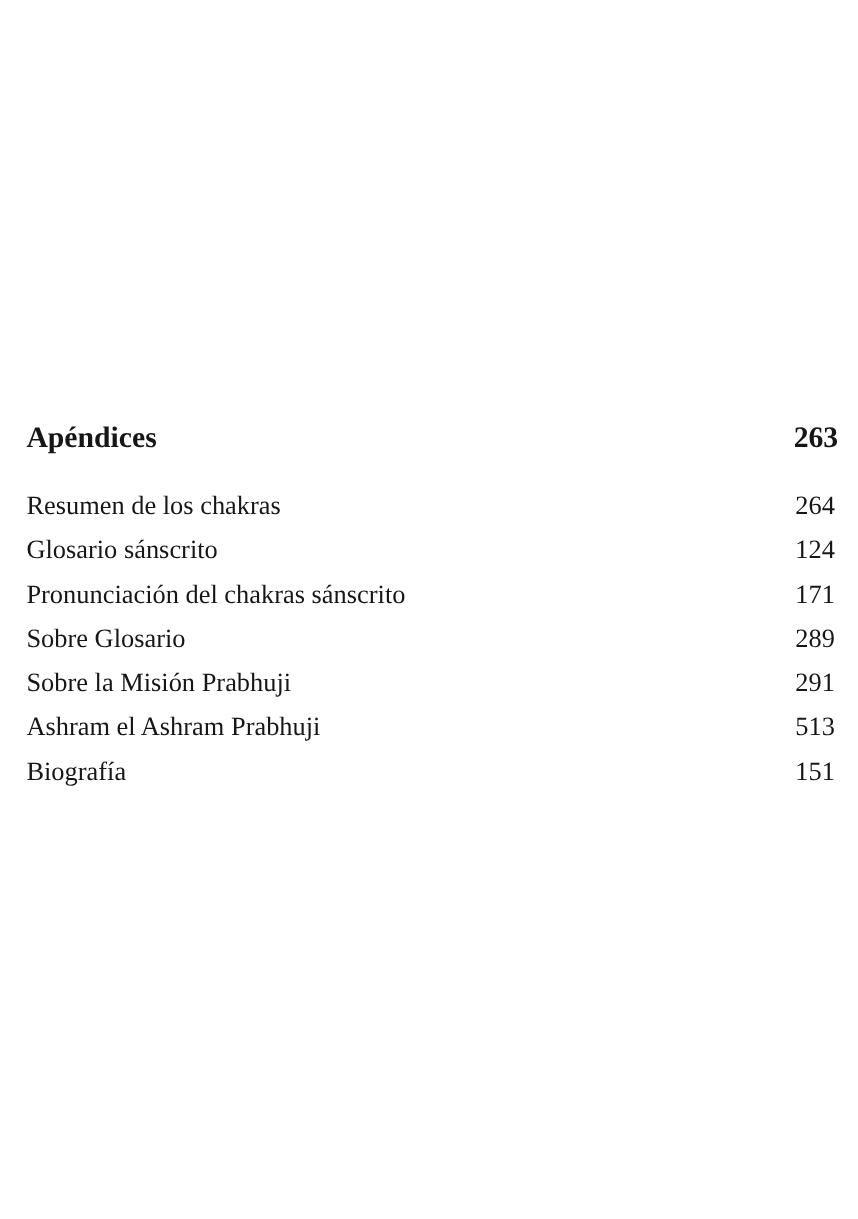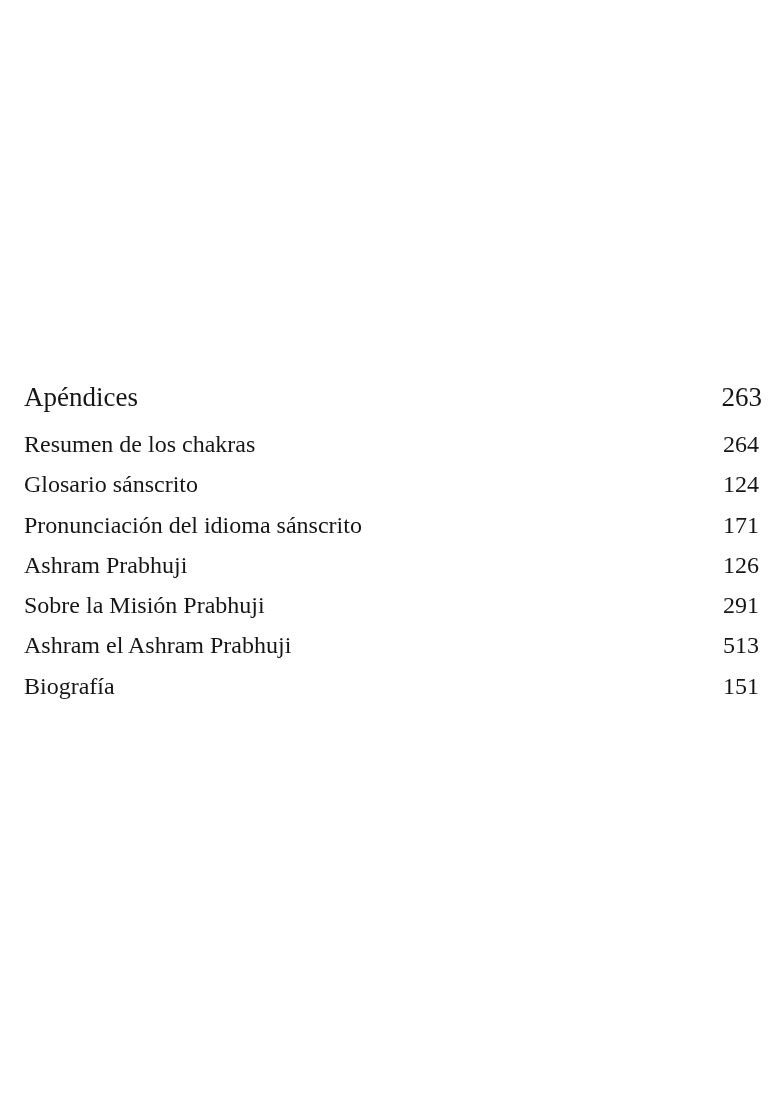--- a/index.html
+++ b/index.html
@@ -18,30 +18,30 @@
     .toc-section {
       position: absolute;
       left: 24px;
       top: 376px;
       width: 740px;
     }
     .toc-heading {
       display: flex;
       justify-content: space-between;
       align-items: flex-start;
-      font-weight: normal;
+      font-weight: bold;
       font-size: 27px;
       height: 42px;
       line-height: 42px;
     }
     .toc-heading .pg {
       padding-right: 2px;
     }
     .toc-list {
-      margin-top: 6px;
+      margin-top: 22px;
     }
     .toc-row {
       display: flex;
       justify-content: space-between;
       align-items: baseline;
       font-size: 24px;
       height: 40.3px;
       line-height: 40.3px;
     }
     .toc-row .pg {
@@ -61,26 +61,26 @@
   <div class="toc-list">
     <div class="toc-row">
       <span>Resumen de los chakras</span>
       <span class="pg">264</span>
     </div>
     <div class="toc-row">
       <span>Glosario sánscrito</span>
       <span class="pg">124</span>
     </div>
     <div class="toc-row">
-      <span>Pronunciación del idioma sánscrito</span>
+      <span>Pronunciación del chakras sánscrito</span>
       <span class="pg">171</span>
     </div>
     <div class="toc-row">
-      <span>Ashram Prabhuji</span>
-      <span class="pg">126</span>
+      <span>Sobre Glosario</span>
+      <span class="pg">289</span>
     </div>
     <div class="toc-row">
       <span>Sobre la Misión Prabhuji</span>
       <span class="pg">291</span>
     </div>
     <div class="toc-row">
       <span>Ashram el Ashram Prabhuji</span>
       <span class="pg">513</span>
     </div>
     <div class="toc-row">

